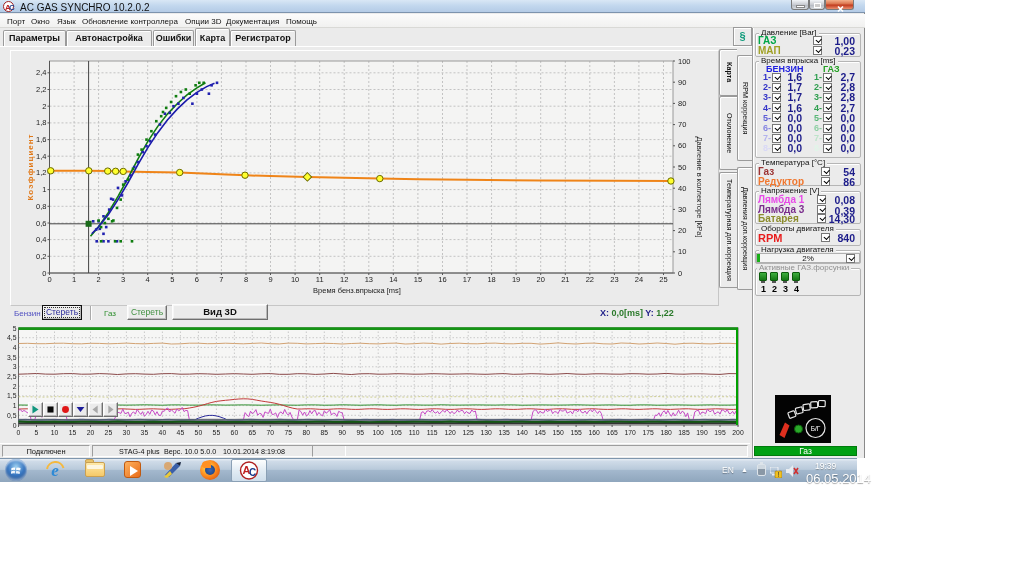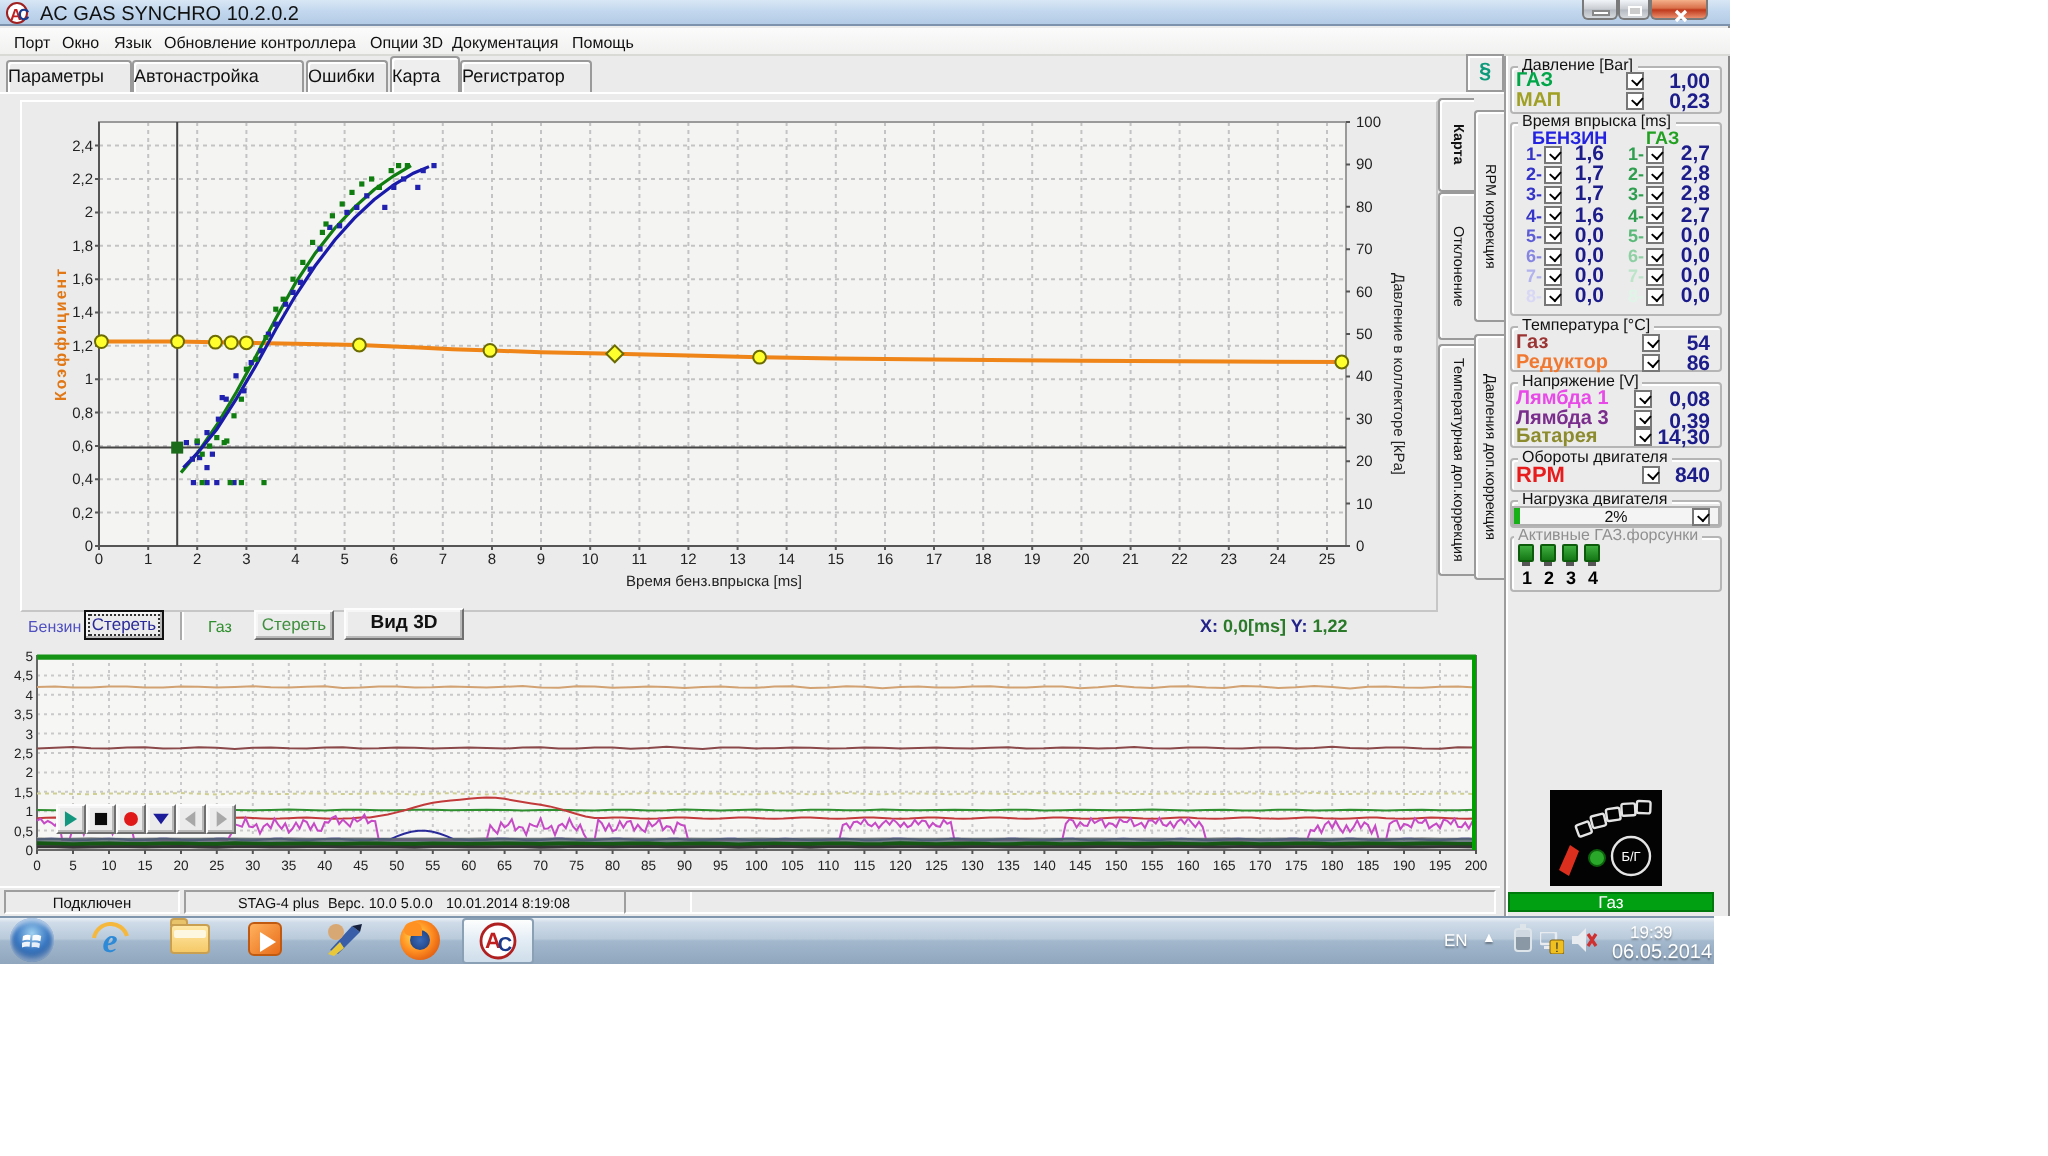--- a/index.html
+++ b/index.html
@@ -4,21 +4,21 @@
 body{width:1024px;height:578px;background:#fff;font-family:"Liberation Sans",sans-serif;position:relative;overflow:hidden}
 .abs{position:absolute}
 #win{left:0;top:0;width:865px;height:458px;background:#ebebeb;border-right:1px solid #8a8a8a}
 #title{left:0;top:0;width:865px;height:13px;background:linear-gradient(180deg,#d9e7f5 0%,#c3d8ee 45%,#b4cbe6 100%);border-bottom:1px solid #7d93ad}
 #title .txt{position:absolute;left:20px;top:1.5px;font-size:10px;color:#111;white-space:nowrap}
 .wbtn{position:absolute;top:0;height:10px;border:1px solid #7a7a7a;border-top:none;border-radius:0 0 3px 3px;background:linear-gradient(180deg,#f2f5f8,#c9ccd2 50%,#b5bac2 55%,#d6dade)}
 .wbtn.cl{background:linear-gradient(180deg,#f4b08a,#d9714b 45%,#c0391c 55%,#e98e6d)}
 #menubar{left:0;top:14px;width:865px;height:14px;background:linear-gradient(180deg,#fbfbfb,#f1f1f0);border-bottom:1px solid #d9d9d6}
 #menubar span{position:absolute;top:3px;font-size:8px;color:#111;white-space:nowrap}
 #tabrow{left:0;top:28px;width:752px;height:18px}
-.tab{position:absolute;top:2px;height:16px;background:#ebebeb;border:1px solid #9a9a9a;border-bottom:none;border-radius:2px 2px 0 0;font-size:9px;font-weight:normal;color:#111;text-align:left;box-shadow:inset 1px 1px 0 #fff}
+.tab{position:absolute;top:2px;height:16px;background:#ebebeb;border:1px solid #9a9a9a;border-bottom:none;border-radius:2px 2px 0 0;font-size:9px;font-weight:bold;color:#111;text-align:center;box-shadow:inset 1px 1px 0 #fff}
 .tab.act{top:0;height:18px;z-index:3;background:#eee}
 #page{left:0;top:46px;width:752px;height:397px;background:#ebebeb;border-top:1px solid #fff}
 #chartpanel{left:10px;top:50px;width:709px;height:256px;background:#ebebeb;border:1px solid #c6c6c6;border-left-color:#fff;border-top-color:#fff}
 .vtab{position:absolute;background:#ebebeb;border:1px solid #9a9a9a;border-right:none;border-radius:2px 0 0 2px;box-shadow:inset 1px 1px 0 #fff;writing-mode:vertical-rl;text-align:center;font-size:7.2px;color:#111;white-space:nowrap;overflow:hidden}
 #sbtn{left:733px;top:27px;width:19px;height:19px;background:#ebebeb;border:1px solid #9a9a9a;box-shadow:inset 1px 1px 0 #fff;font-size:11px;color:#0e9a7a;text-align:center;line-height:17px;font-weight:bold}
 .btn{position:absolute;background:#ebebeb;border:1px solid #6f6f6f;border-top-color:#fdfdfd;border-left-color:#fdfdfd;box-shadow:inset -1px -1px 0 #b9b9b9,inset 1px 1px 0 #f6f6f6;font-size:8.5px;text-align:center;color:#111}
 #rp{left:752px;top:28px;width:112px;height:430px;background:#ebebeb;border-left:1px solid #9c9c9c;box-shadow:inset 1px 0 0 #fff}
 .grp{position:absolute;border:1px solid #b5b5b5;border-radius:2px;box-shadow:inset 1px 1px 0 #fff}
 .glab{position:absolute;background:#ebebeb;font-size:8px;color:#111;white-space:nowrap;padding:0 2px;line-height:1.1}
 .cb{position:absolute;width:9px;height:9px;background:#fff;border:1px solid #777}
@@ -223,21 +223,21 @@
     <div class="vtab" style="left:719px;top:96px;width:18px;height:74px;font-weight:normal;line-height:16px">Отклонение</div>
     <div class="vtab" style="left:719px;top:172px;width:18px;height:116px;font-weight:normal;line-height:16px">Температурная доп.коррекция</div>
     <div class="vtab" style="left:737px;top:55px;width:15px;height:106px;font-weight:normal;line-height:13px">RPM коррекция</div>
     <div class="vtab" style="left:737px;top:167px;width:15px;height:123px;font-weight:normal;line-height:13px">Давления доп.коррекция</div>
   <div id="sbtn" class="abs">§</div>
   <span class="abs" style="left:14px;top:309px;font-size:8px;color:#5050c0">Бензин</span>
     <div class="btn" style="left:42px;top:305px;width:40px;height:15px;line-height:13px;outline:1px dotted #333;outline-offset:-3px;border-color:#111;color:#2a2a9a">Стереть</div>
     <div class="abs" style="left:90px;top:306px;width:2px;height:14px;border-left:1px solid #aaa;border-right:1px solid #fff"></div>
     <span class="abs" style="left:104px;top:309px;font-size:8px;color:#2f8f2f">Газ</span>
     <div class="btn" style="left:127px;top:305px;width:40px;height:15px;line-height:13px;color:#3f8f3f">Стереть</div>
-    <div class="btn" style="left:172px;top:304px;width:60px;height:16px;line-height:14px;font-weight:bold;font-size:9.5px">Вид 3D</div>
+    <div class="btn" style="left:172px;top:304px;width:96px;height:16px;line-height:14px;font-weight:bold;font-size:9.5px">Вид 3D</div>
     <div class="abs" style="left:600px;top:308px;width:115px;font-size:9px;font-weight:bold;text-align:left;color:#2a7a2a"><span style="color:#22228a">X:</span> 0,0[ms] <span style="color:#22228a">Y:</span> 1,22</div>
   <svg style="position:absolute;left:3px;top:322px" width="744" height="120" font-family="Liberation Sans, sans-serif">
       <rect x="15.5" y="6" width="719.5" height="97" fill="#f6f6f5"></rect>
       <path d="M33.5 6V103 M51.5 6V103 M69.5 6V103 M87.5 6V103 M105.4 6V103 M123.4 6V103 M141.4 6V103 M159.4 6V103 M177.4 6V103 M195.4 6V103 M213.4 6V103 M231.4 6V103 M249.3 6V103 M267.3 6V103 M285.3 6V103 M303.3 6V103 M321.3 6V103 M339.3 6V103 M357.3 6V103 M375.2 6V103 M393.2 6V103 M411.2 6V103 M429.2 6V103 M447.2 6V103 M465.2 6V103 M483.2 6V103 M501.2 6V103 M519.2 6V103 M537.1 6V103 M555.1 6V103 M573.1 6V103 M591.1 6V103 M609.1 6V103 M627.1 6V103 M645.1 6V103 M663.1 6V103 M681.0 6V103 M699.0 6V103 M717.0 6V103 M15.5 93.3H735 M15.5 83.6H735 M15.5 73.9H735 M15.5 64.2H735 M15.5 54.5H735 M15.5 44.8H735 M15.5 35.1H735 M15.5 25.4H735 M15.5 15.7H735" stroke="#c9c9c9" stroke-width="1" fill="none" stroke-dasharray="1.5,2"></path>
       <rect x="15.5" y="6" width="719.5" height="97" fill="none" stroke="#666"></rect>
       <text x="13.5" y="105.5" font-size="6.8" text-anchor="end" fill="#222">0</text>
       <text x="13.5" y="95.8" font-size="6.8" text-anchor="end" fill="#222">0,5</text>
       <text x="13.5" y="86.1" font-size="6.8" text-anchor="end" fill="#222">1</text>
       <text x="13.5" y="76.4" font-size="6.8" text-anchor="end" fill="#222">1,5</text>
       <text x="13.5" y="66.7" font-size="6.8" text-anchor="end" fill="#222">2</text>
@@ -497,12 +497,12 @@
       <rect x="0" y="0" width="8" height="6" rx="1" fill="none" stroke="#e8ecf0" stroke-width="1.2"></rect>
       <rect x="2" y="7" width="4" height="1.5" fill="#e8ecf0"></rect>
       <rect x="5" y="4" width="7" height="7" rx="1" fill="#f0c020" stroke="#806010" stroke-width=".5"></rect>
       <text x="8.5" y="10" font-size="7" text-anchor="middle" fill="#333" font-family="Liberation Sans,sans-serif">!</text>
     </svg></div>
 <div class="abs" style="left:786px;top:463px;width:13px;height:12px"><svg width="13" height="12">
       <polygon points="0,4 3,4 7,0 7,12 3,8 0,8" fill="#e8ecf0"></polygon>
       <path d="M8 3 L12 9 M12 3 L8 9" stroke="#d03030" stroke-width="1.6"></path>
     </svg></div>
 <span class="tbtxt" style="left:815px;top:461px;font-size:8.5px">19:39</span>
-<span class="tbtxt" style="left:806px;top:471px;font-size:10px">06.05.2014</span>
+<span class="tbtxt" style="left:806px;top:471px;font-size:13px">06.05.2014</span>
 </body></html>

